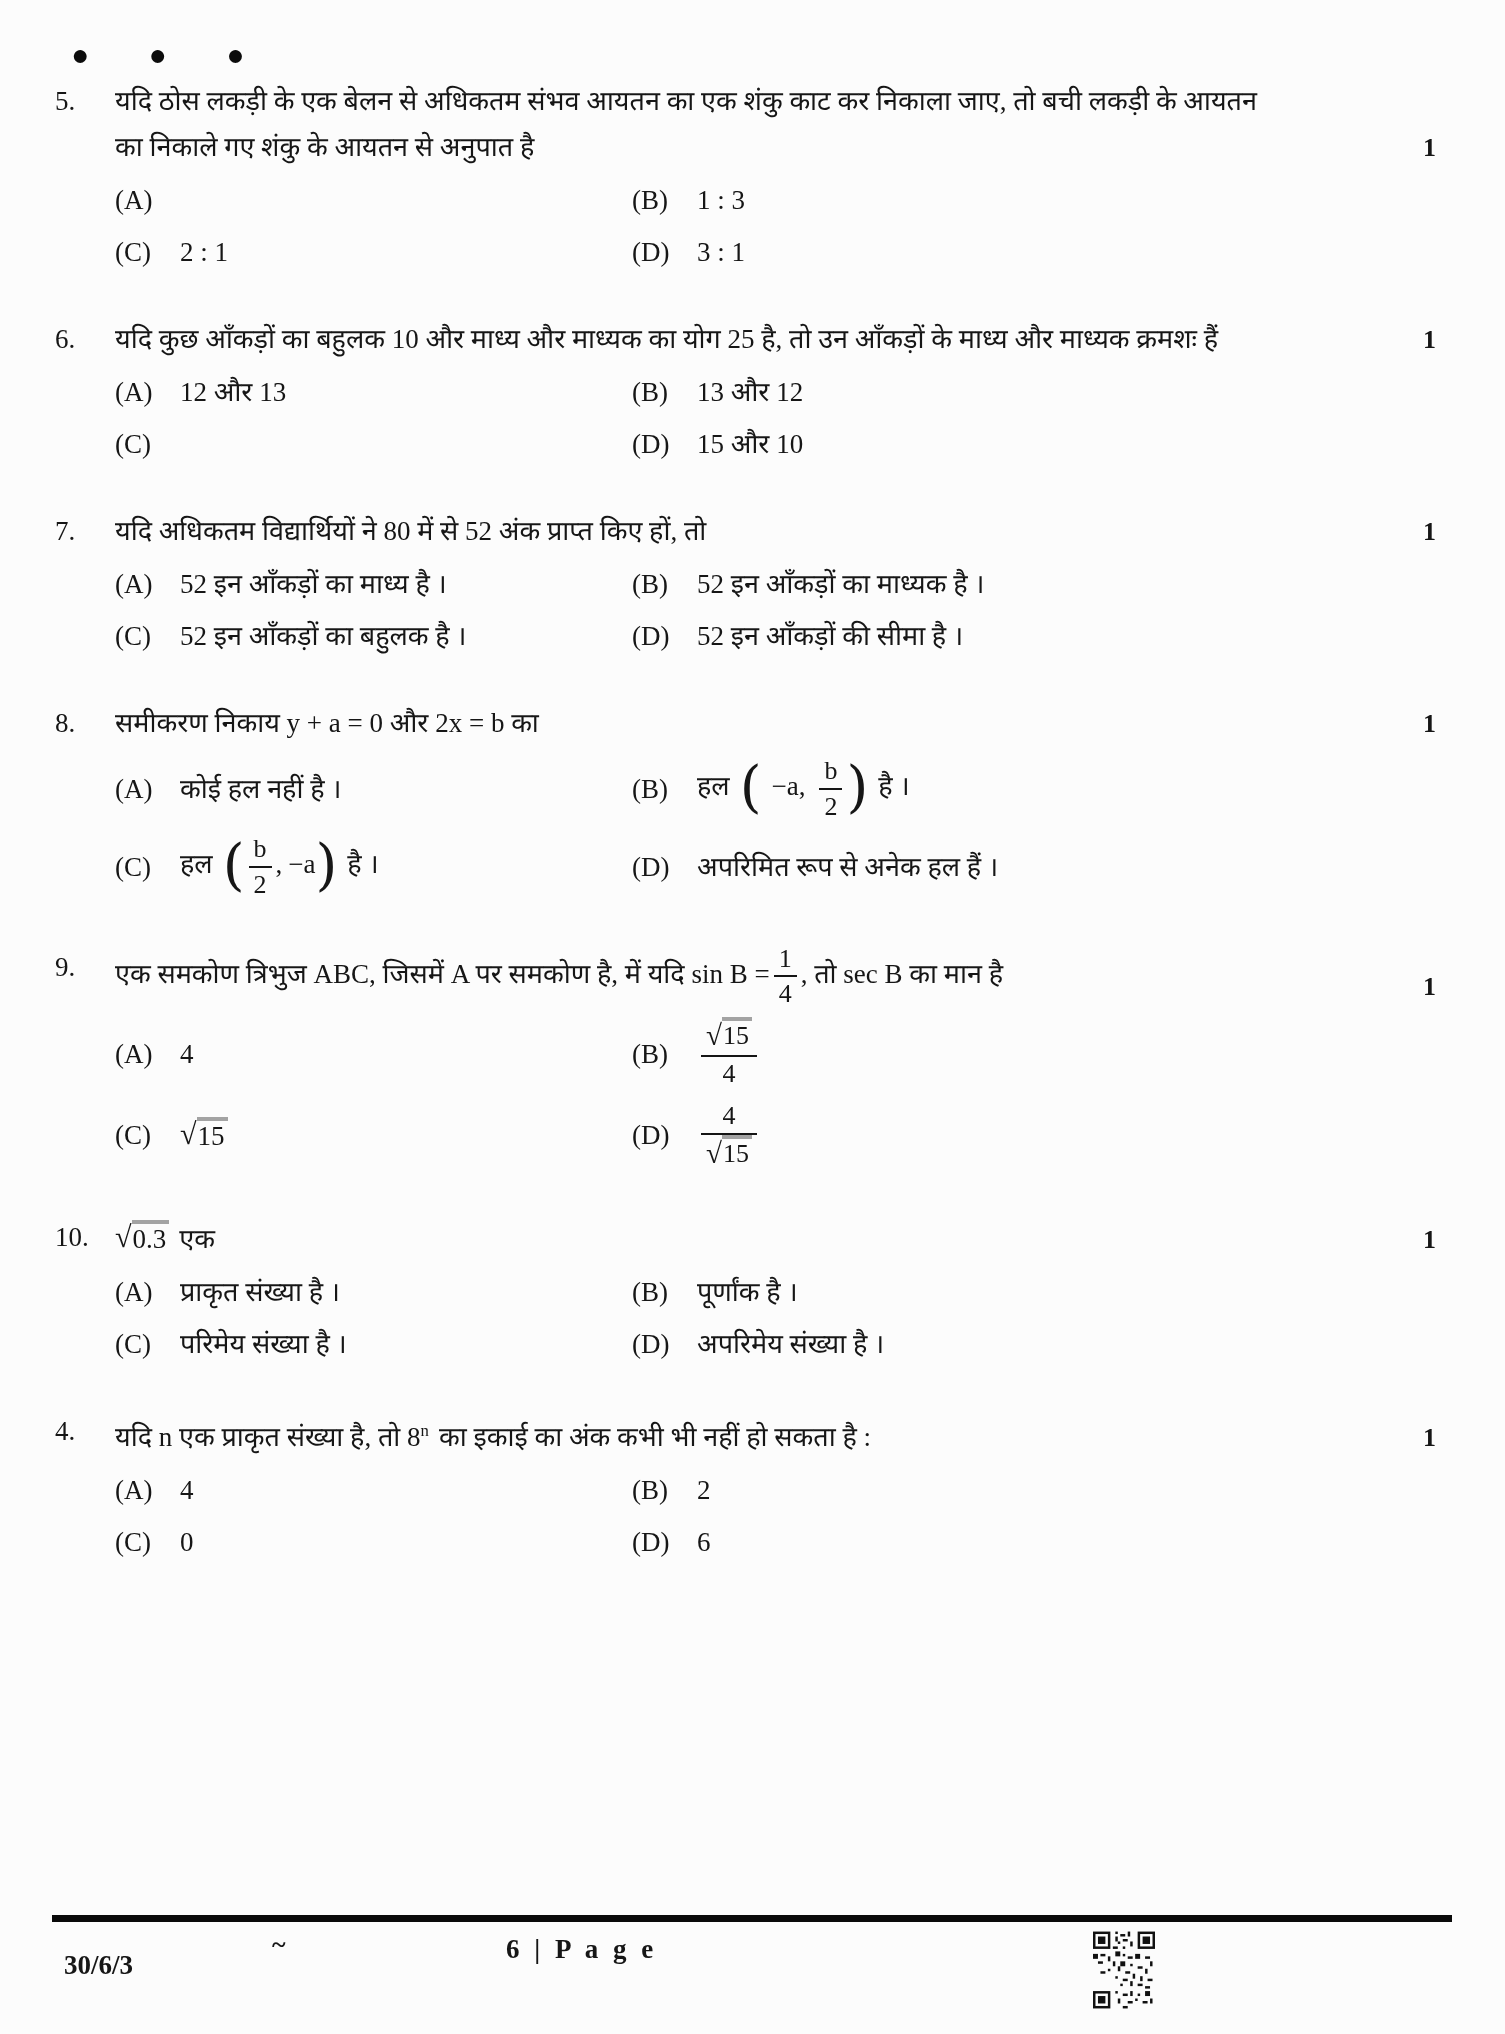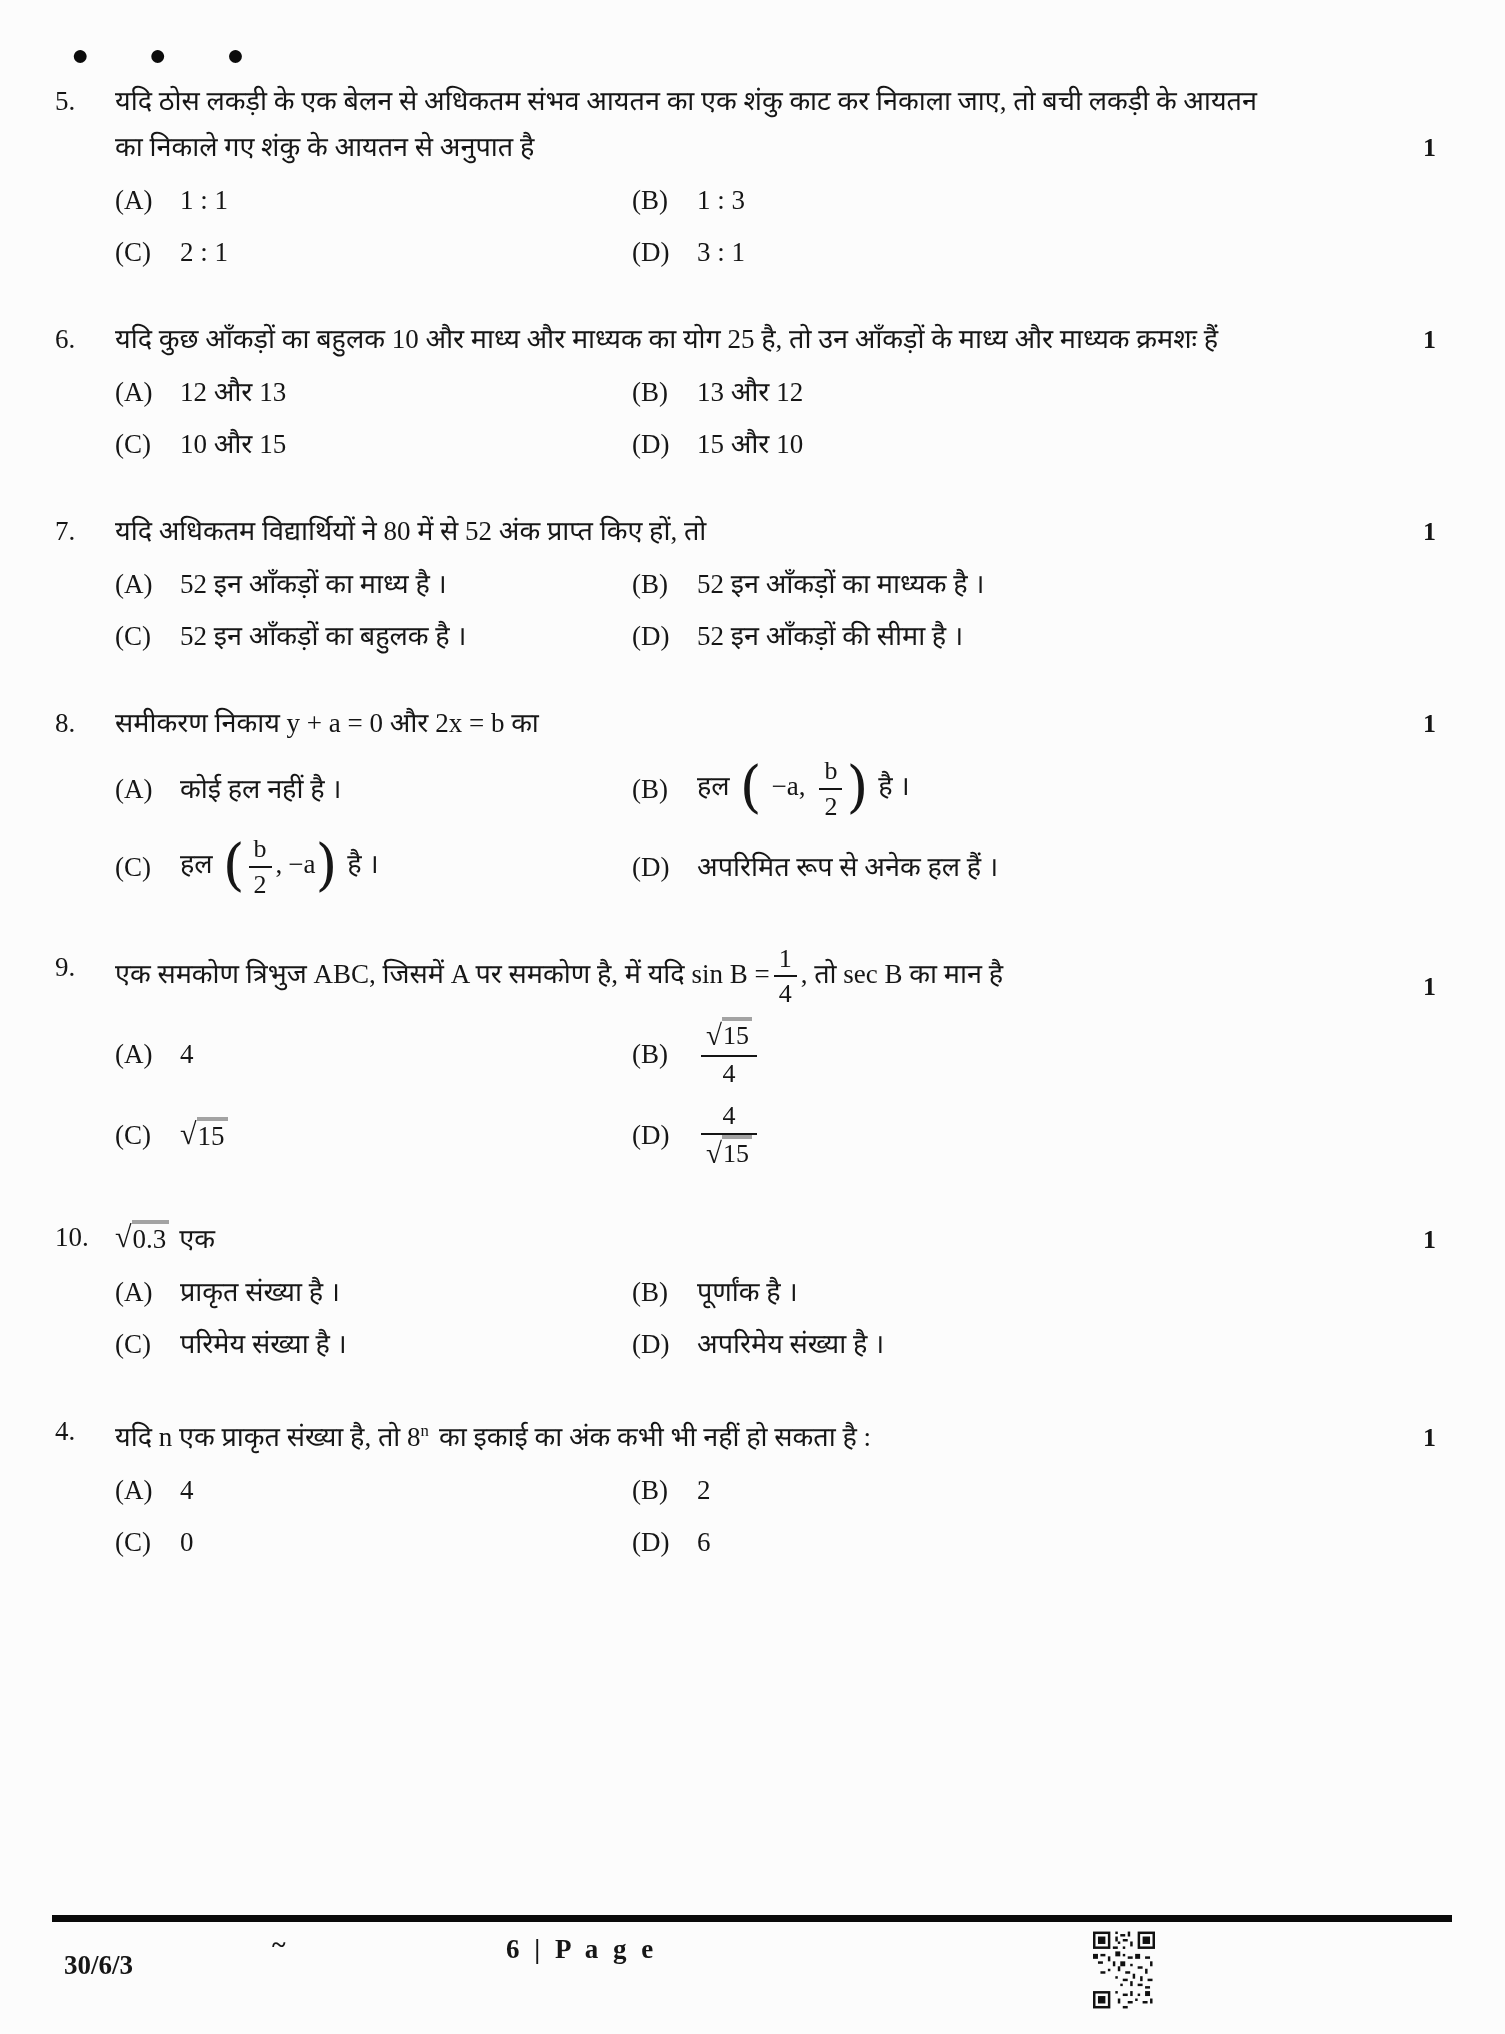--- a/index.html
+++ b/index.html
@@ -54,21 +54,20 @@
 
     <div class="question">
       <div class="qrow">
         <div class="qnum">5.</div>
         <div class="qstem">यदि ठोस लकड़ी के एक बेलन से अधिकतम संभव आयतन का एक शंकु काट कर निकाला जाए, तो बची लकड़ी के आयतन का निकाले गए शंकु के आयतन से अनुपात है</div>
         <div class="qmark">1</div>
       </div>
       <div class="opts">
         <div class="opt">
             <span class="optlabel">(A)</span>
-            <span class="opttext">1 : 1</span>
           </div>
         <div class="opt">
             <span class="optlabel">(B)</span>
             <span class="opttext">1 : 3</span>
           </div>
         <div class="opt">
             <span class="optlabel">(C)</span>
             <span class="opttext">2 : 1</span>
           </div>
         <div class="opt">
@@ -88,21 +87,20 @@
         <div class="opt">
             <span class="optlabel">(A)</span>
             <span class="opttext">12 और 13</span>
           </div>
         <div class="opt">
             <span class="optlabel">(B)</span>
             <span class="opttext">13 और 12</span>
           </div>
         <div class="opt">
             <span class="optlabel">(C)</span>
-            <span class="opttext">10 और 15</span>
           </div>
         <div class="opt">
             <span class="optlabel">(D)</span>
             <span class="opttext">15 और 10</span>
           </div>
       </div>
     </div>
 
     <div class="question">
       <div class="qrow">

